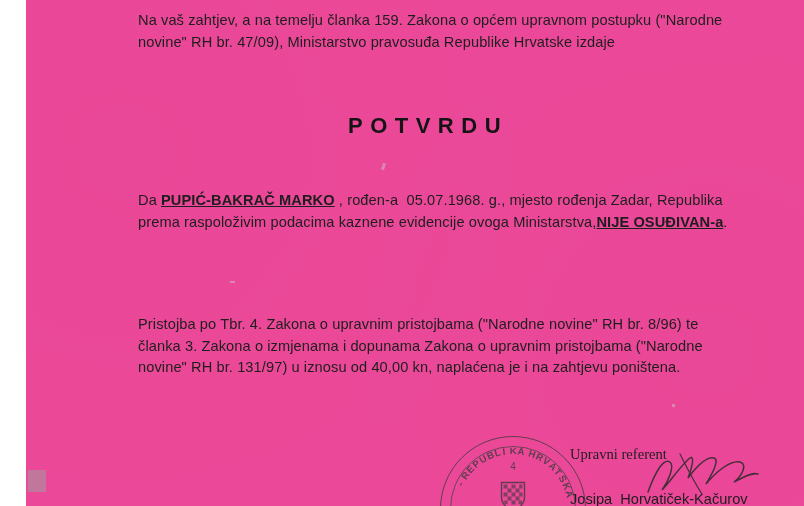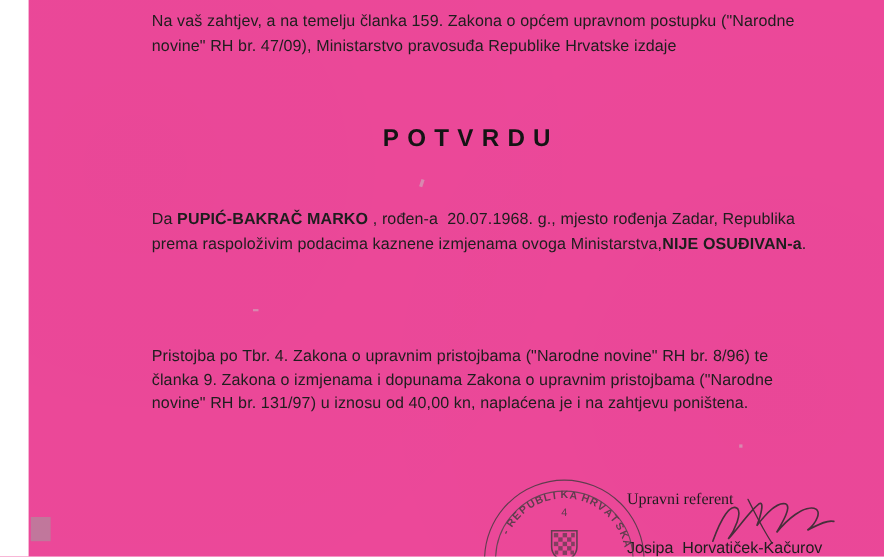--- a/index.html
+++ b/index.html
@@ -65,20 +65,21 @@
     top: 190px;
     width: 616px;
   }
   #fee-paragraph {
     left: 112px;
     top: 314px;
     width: 616px;
   }
   .bold {
     font-weight: bold;
+    text-decoration: underline;
   }
   #signature-block {
     position: absolute;
     left: 544px;
     top: 443px;
     width: 250px;
     font-size: 14.6px;
     line-height: 22px;
     color: #1e1e1e;
   }
@@ -195,27 +196,27 @@
 <div class="page">
 
   <div class="para" id="intro-paragraph">
     <span class="ln">Na vaš zahtjev, a na temelju članka 159. Zakona o općem upravnom postupku ("Narodne</span>
     <span class="ln">novine" RH br. 47/09), Ministarstvo pravosuđa Republike Hrvatske izdaje</span>
   </div>
 
   <div id="title-potvrdu">POTVRDU</div>
 
   <div class="para" id="certificate-body">
-    <span class="ln"><span>Da </span><span class="bold">PUPIĆ-BAKRAČ MARKO</span><span> , rođen-a  20.07.1968. g., mjesto rođenja Zadar, Republika</span></span>
-    <span class="ln"><span>prema raspoloživim podacima kaznene izmjenama ovoga Ministarstva,</span><span class="bold">NIJE OSUĐIVAN-a</span><span>.</span></span>
+    <span class="ln"><span>Da </span><span class="bold">PUPIĆ-BAKRAČ MARKO</span><span> , rođen-a  05.07.1968. g., mjesto rođenja Zadar, Republika</span></span>
+    <span class="ln"><span>prema raspoloživim podacima kaznene evidencije ovoga Ministarstva,</span><span class="bold">NIJE OSUĐIVAN-a</span><span>.</span></span>
   </div>
 
   <div class="para" id="fee-paragraph">
     <span class="ln">Pristojba po Tbr. 4. Zakona o upravnim pristojbama ("Narodne novine" RH br. 8/96) te</span>
-    <span class="ln">članka 9. Zakona o izmjenama i dopunama Zakona o upravnim pristojbama ("Narodne</span>
+    <span class="ln">članka 3. Zakona o izmjenama i dopunama Zakona o upravnim pristojbama ("Narodne</span>
     <span class="ln">novine" RH br. 131/97) u iznosu od 40,00 kn, naplaćena je i na zahtjevu poništena.</span>
   </div>
 
   <div id="signature-block">
     <span class="role">Upravni referent</span>
     <span class="name">Josipa  Horvatiček-Kačurov</span>
   </div>
 
   <div id="official-stamp">
     <div class="inner-ring"></div>

